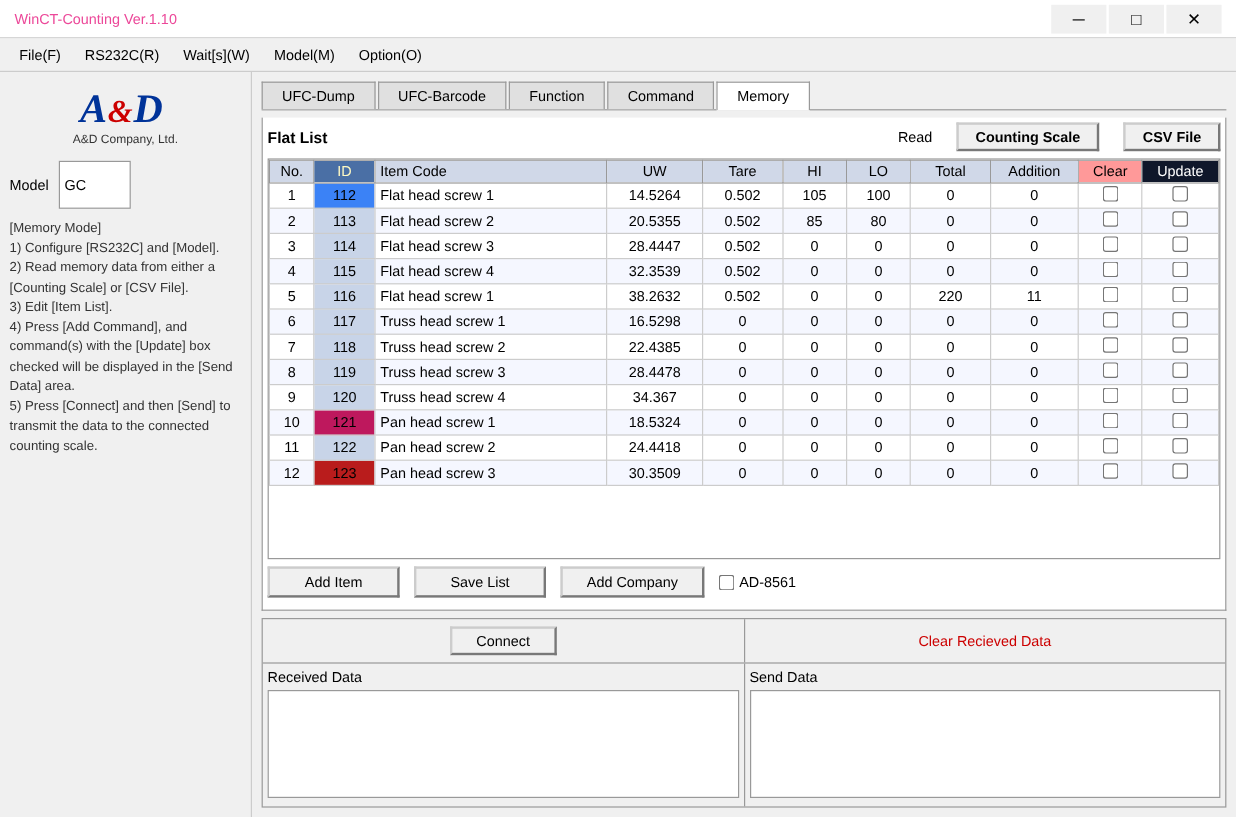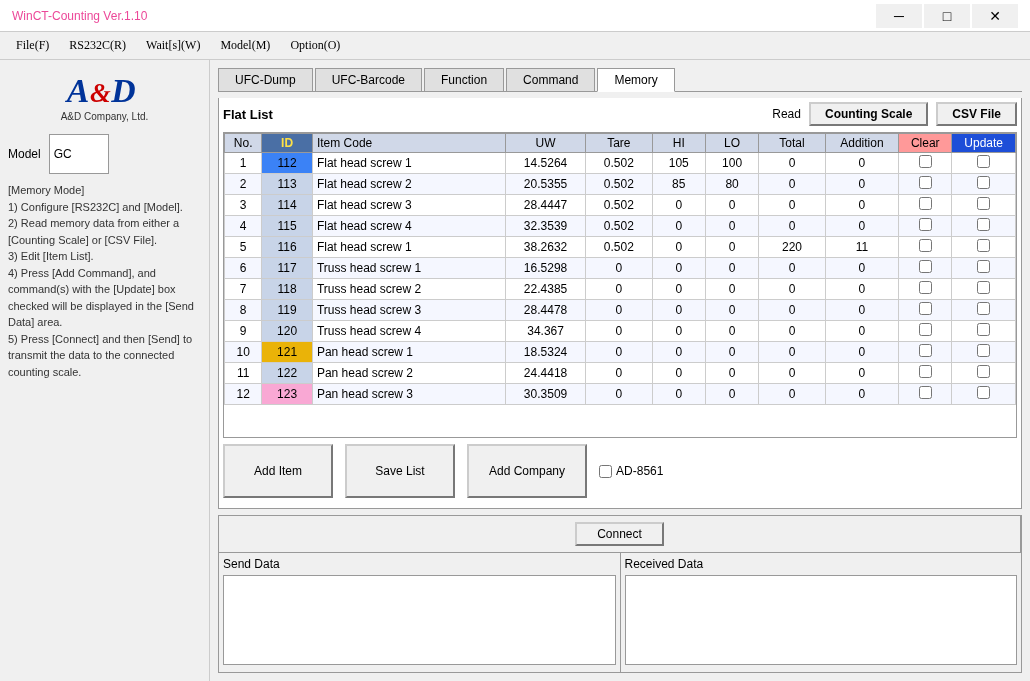--- a/index.html
+++ b/index.html
@@ -7,21 +7,21 @@
     
     
     .title-bar { display: flex; align-items: center; justify-content: space-between; background: #fff; padding: 8px 12px; border-bottom: 1px solid #ccc; height: 32px; }
     .title-bar-left { display: flex; align-items: center; gap: 8px; }
     .title-text { font-size: 12px; color: #ec4899; }
     .title-bar-controls { display: flex; gap: 2px; }
     .title-btn { width: 46px; height: 24px; border: none; background: #f0f0f0; cursor: pointer; font-size: 14px; display: flex; align-items: center; justify-content: center; }
     
     
     .menu-bar { display: flex; align-items: center; padding: 2px 8px; background: #f0f0f0; border-bottom: 1px solid #ccc; height: 28px; gap: 4px; }
-    .menu-item { padding: 2px 8px; cursor: pointer; font-size: 12px; font-family: Liberation Serif, serif; }
+    .menu-item { padding: 2px 8px; cursor: pointer; font-size: 12px; }
     
     
     .main-layout { display: flex; height: calc(681px - 32px - 28px); }
     
     
     .left-panel { width: 210px; border-right: 1px solid #ccc; background: #f0f0f0; padding: 8px; flex-shrink: 0; }
     .logo-area { display: flex; flex-direction: column; align-items: center; margin-bottom: 12px; }
     .model-row { display: flex; align-items: center; gap: 8px; margin-bottom: 8px; }
     .model-label { font-size: 12px; }
     .model-input { width: 60px; border: 1px solid #999; padding: 12px 4px; background: #fff; font-size: 12px; }
@@ -33,21 +33,21 @@
     
     
     .tabs { display: flex; gap: 0; border-bottom: 1px solid #999; }
     .tab { padding: 4px 16px; border: 1px solid #999; border-bottom: none; background: #e0e0e0; cursor: pointer; font-size: 12px; margin-right: 2px; }
     .tab.active { background: #fff; border-bottom: 1px solid #fff; margin-bottom: -1px; }
     
     
     .item-list-area { background: #fff; border: 1px solid #999; padding: 4px; flex: 1; display: flex; flex-direction: column; }
     .item-list-header { display: flex; align-items: center; justify-content: space-between; margin-bottom: 6px; }
     .item-list-title { font-size: 13px; font-weight: bold; }
-    .item-list-actions { display: flex; align-items: center; gap: 8px; }
+    .item-list-actions { display: flex; align-items: center; gap: 20px; }
     .read-label { font-size: 12px; }
     .action-btn { padding: 3px 14px; border: 2px outset #ccc; background: #f0f0f0; cursor: pointer; font-size: 12px; font-weight: bold; }
     
     
     .table-wrapper { flex: 1; overflow-y: auto; border: 1px solid #999; }
     table { width: 100%; border-collapse: collapse; font-size: 12px; }
     thead th { background: #d0d8e8; border: 1px solid #999; padding: 2px 4px; text-align: center; font-weight: normal; position: sticky; top: 0; }
     thead th.id-col { background: #4a6fa5; color: #fff; }
     tbody td { border: 1px solid #ccc; padding: 2px 4px; text-align: center; }
     tbody tr:nth-child(odd) { background: #fff; }
@@ -57,25 +57,25 @@
     .item-code-col { width: 145px; text-align: left !important; }
     .uw-col { width: 60px; }
     .tare-col { width: 50px; }
     .hi-col { width: 40px; }
     .lo-col { width: 40px; }
     .total-col { width: 50px; }
     .add-col { width: 55px; }
     .clear-col { width: 40px; }
     .update-col { width: 45px; }
     .clear-header { background: #ff9999 !important; }
-    .update-header { background: #1d4ed8; color: #fff !important; margin-left: 36px; }
+    .update-header { background: #0f172a; color: #fff !important; margin-left: 36px; }
     
     
     .bottom-buttons { display: flex; align-items: center; gap: 12px; padding: 6px 0; }
-    .bottom-btn { padding: 18px 20px; border: 2px outset #ccc; background: #f0f0f0; cursor: pointer; font-size: 12px; min-width: 110px; text-align: center; }
+    .bottom-btn { padding: 4px 20px; border: 2px outset #ccc; background: #f0f0f0; cursor: pointer; font-size: 12px; min-width: 110px; text-align: center; }
     .checkbox-label { display: flex; align-items: center; gap: 4px; font-size: 12px; }
     
     .bottom-section { border: 1px solid #999; padding: 0; }
     
     .connect-bar { display: flex; border-bottom: 1px solid #999; }
     .connect-btn-area { flex: 1; display: flex; align-items: center; justify-content: center; padding: 6px; border-right: 1px solid #999; }
     .clear-recv-area { flex: 1; display: flex; align-items: center; justify-content: center; padding: 6px; }
     .connect-action-btn { padding: 3px 20px; border: 2px outset #ccc; background: #f0f0f0; cursor: pointer; font-size: 12px; }
 
     .data-panels { display: flex; }
@@ -156,21 +156,21 @@
             <button class="action-btn">Counting Scale</button>
             <button class="action-btn">CSV File</button>
           </div>
         </div>
 
         <div class="table-wrapper">
           <table>
             <thead>
               <tr>
                 <th class="no-col">No.</th>
-                <th class="id-col" style="background:#4a6fa5; color:#fde047;font-weight:bold;">ID</th>
+                <th class="id-col" style="background:#4a6fa5; color:#fef9c3;">ID</th>
                 <th class="item-code-col">Item Code</th>
                 <th class="uw-col">UW</th>
                 <th class="tare-col">Tare</th>
                 <th class="hi-col">HI</th>
                 <th class="lo-col">LO</th>
                 <th class="total-col">Total</th>
                 <th class="add-col">Addition</th>
                 <th class="clear-col clear-header">Clear</th>
                 <th class="update-col update-header">Update</th>
               </tr>
@@ -288,21 +288,21 @@
       <td class="tare-col">0</td>
       <td class="hi-col">0</td>
       <td class="lo-col">0</td>
       <td class="total-col">0</td>
       <td class="add-col">0</td>
       <td class="clear-col"><input type="checkbox" style=""></td>
       <td class="update-col"><input type="checkbox" style=""></td>
     </tr>
                 <tr>
       <td class="no-col">10</td>
-      <td class="id-col" style="background:#eab308;">121</td>
+      <td class="id-col" style="background:#be185d;">121</td>
       <td class="item-code-col">Pan head screw 1</td>
       <td class="uw-col">18.5324</td>
       <td class="tare-col">0</td>
       <td class="hi-col">0</td>
       <td class="lo-col">0</td>
       <td class="total-col">0</td>
       <td class="add-col">0</td>
       <td class="clear-col"><input type="checkbox" style=""></td>
       <td class="update-col"><input type="checkbox" style=""></td>
     </tr>
@@ -314,21 +314,21 @@
       <td class="tare-col">0</td>
       <td class="hi-col">0</td>
       <td class="lo-col">0</td>
       <td class="total-col">0</td>
       <td class="add-col">0</td>
       <td class="clear-col"><input type="checkbox" style=""></td>
       <td class="update-col"><input type="checkbox" style=""></td>
     </tr>
                 <tr>
       <td class="no-col">12</td>
-      <td class="id-col" style="background:#f9a8d4;">123</td>
+      <td class="id-col" style="background:#b91c1c;">123</td>
       <td class="item-code-col">Pan head screw 3</td>
       <td class="uw-col">30.3509</td>
       <td class="tare-col">0</td>
       <td class="hi-col">0</td>
       <td class="lo-col">0</td>
       <td class="total-col">0</td>
       <td class="add-col">0</td>
       <td class="clear-col"><input type="checkbox" style=""></td>
       <td class="update-col"><input type="checkbox" style=""></td>
     </tr>
@@ -345,28 +345,31 @@
             <span>AD-8561</span>
           </label>
         </div>
       </div>
 
       <div class="bottom-section">
         <div class="connect-bar">
           <div class="connect-btn-area">
             <button class="connect-action-btn">Connect</button>
           </div>
+          <div class="clear-recv-area" style="cursor:pointer;">
+            <span style="color:#cc0000; font-size:12px;">Clear Recieved Data</span>
+          </div>
         </div>
         <div class="data-panels">
+          <div class="data-panel">
+            <div class="data-panel-label">Received Data</div>
+            <textarea class="data-textarea" style=""></textarea>
+          </div>
           <div class="data-panel">
             <div class="data-panel-label">Send Data</div>
             <textarea class="data-textarea" style=""></textarea>
           </div>
-          <div class="data-panel">
-            <div class="data-panel-label">Received Data</div>
-            <textarea class="data-textarea" style=""></textarea>
-          </div>
         </div>
       </div>
 
     </div>
   </div>
 </div>
 
 </body></html>

